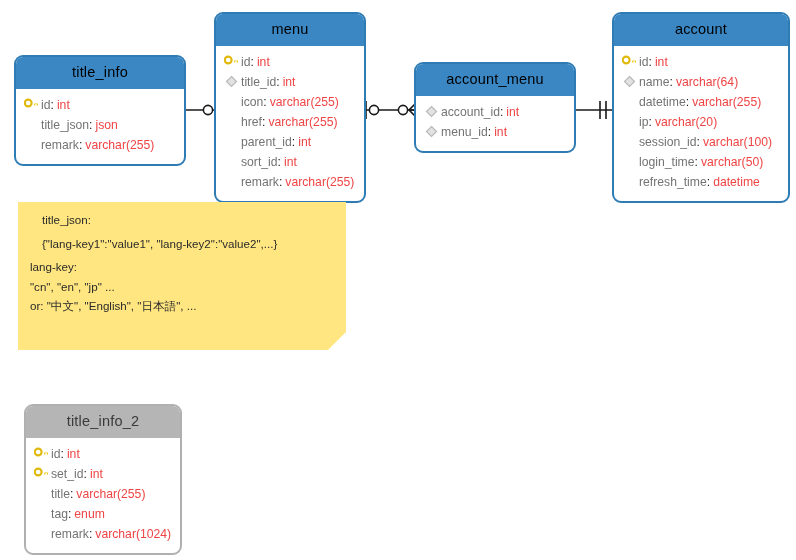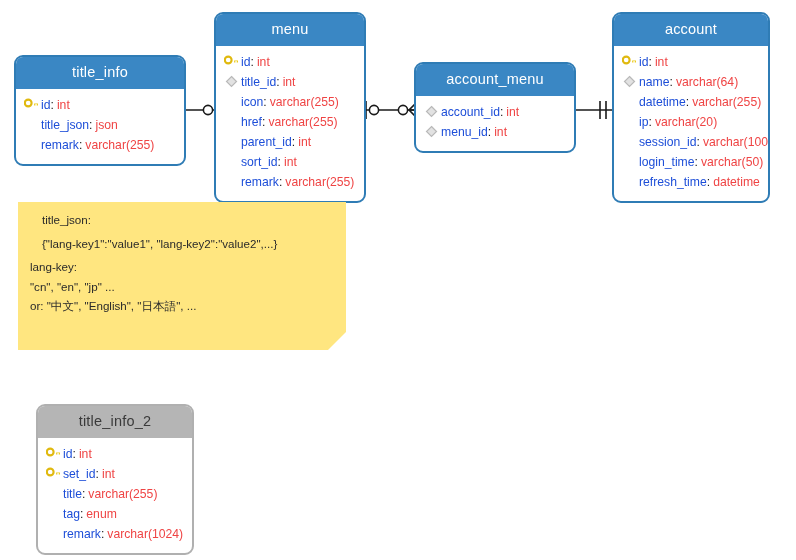--- a/index.html
+++ b/index.html
@@ -22,21 +22,21 @@
     box-sizing: border-box;
     border: 2px solid #2f7cb5;
     border-radius: 9px;
     background: #ffffff;
     overflow: hidden;
   }
   .entity.gray { border-color: #b0b0b0; }
 
   .entity-header {
     background: #3a87c4;
-    color: #ffffff;
+    color: #000000;
     text-align: center;
     font-size: 14.5px;
     line-height: 1;
     padding: 8px 10px 9px 10px;
     letter-spacing: .2px;
   }
   .entity.gray .entity-header {
     background: #b5b5b5;
     color: #3a3a3a;
   }
@@ -54,21 +54,21 @@
   }
   .field-icon {
     width: 19px;
     min-width: 19px;
     height: 16px;
     display: inline-flex;
     align-items: center;
     justify-content: center;
   }
   .field-name {
-    color: #1d4ed8;
+    color: #737373;
   }
   .field-sep { color: #1c1c1c; }
   .field-type {
     color: #ef4444;
     padding-left: 3px;
   }
 
   
   .connector {
     position: absolute;
@@ -242,21 +242,21 @@
           <path d="M6.5 1.5 L11.5 6.5 L6.5 11.5 L1.5 6.5 Z" fill="#e2e2e2" stroke="#b9b9b9" stroke-width="1.2"></path>
         </svg>
       </span>
       <span class="field-name">menu_id</span>
       <span class="field-sep">:</span>
       <span class="field-type">int</span>
     </div>
   </div>
 </div>
 
-<div class="entity" style="left:612px; top:12px; width:158px;">
+<div class="entity" style="left:612px; top:12px; width:178px;">
   <div class="entity-header">
     <span>account</span>
   </div>
   <div class="entity-body">
     <div class="field">
       <span class="field-icon">
         <svg width="15" height="13" viewBox="0 0 15 13">
           <circle cx="4.2" cy="5" r="3.4" fill="none" stroke="#e0b90f" stroke-width="2.1"></circle>
           <circle cx="4.2" cy="5" r="1" fill="#ffffff"></circle>
           <path d="M7.2 5.6 L14 5.6 L14 7.4 L12.7 7.4 L12.7 6.1 L11.4 6.1 L11.4 7.4 L10.1 7.4 L10.1 5.6" fill="#eccb1e"></path>
@@ -311,21 +311,21 @@
 
 <div class="note" style="left:18px; top:202px; width:328px; height:148px;">
   <div class="note-line gap">title_json:</div>
   <div class="note-line gap">{"lang-key1":"value1", "lang-key2":"value2",...}</div>
   <div class="note-line tight">lang-key:</div>
   <div class="note-line tight">"cn", "en", "jp" ...</div>
   <div class="note-line tight">or: "中文", "English", "日本語", ...</div>
   <div class="note-fold"></div>
 </div>
 
-<div class="entity gray" style="left:24px; top:404px; width:158px;margin-left:12px;">
+<div class="entity gray" style="left:24px; top:404px; width:158px;">
   <div class="entity-header">
     <span>title_info_2</span>
   </div>
   <div class="entity-body">
     <div class="field">
       <span class="field-icon">
         <svg width="15" height="13" viewBox="0 0 15 13">
           <circle cx="4.2" cy="5" r="3.4" fill="none" stroke="#e0b90f" stroke-width="2.1"></circle>
           <circle cx="4.2" cy="5" r="1" fill="#ffffff"></circle>
           <path d="M7.2 5.6 L14 5.6 L14 7.4 L12.7 7.4 L12.7 6.1 L11.4 6.1 L11.4 7.4 L10.1 7.4 L10.1 5.6" fill="#eccb1e"></path>

